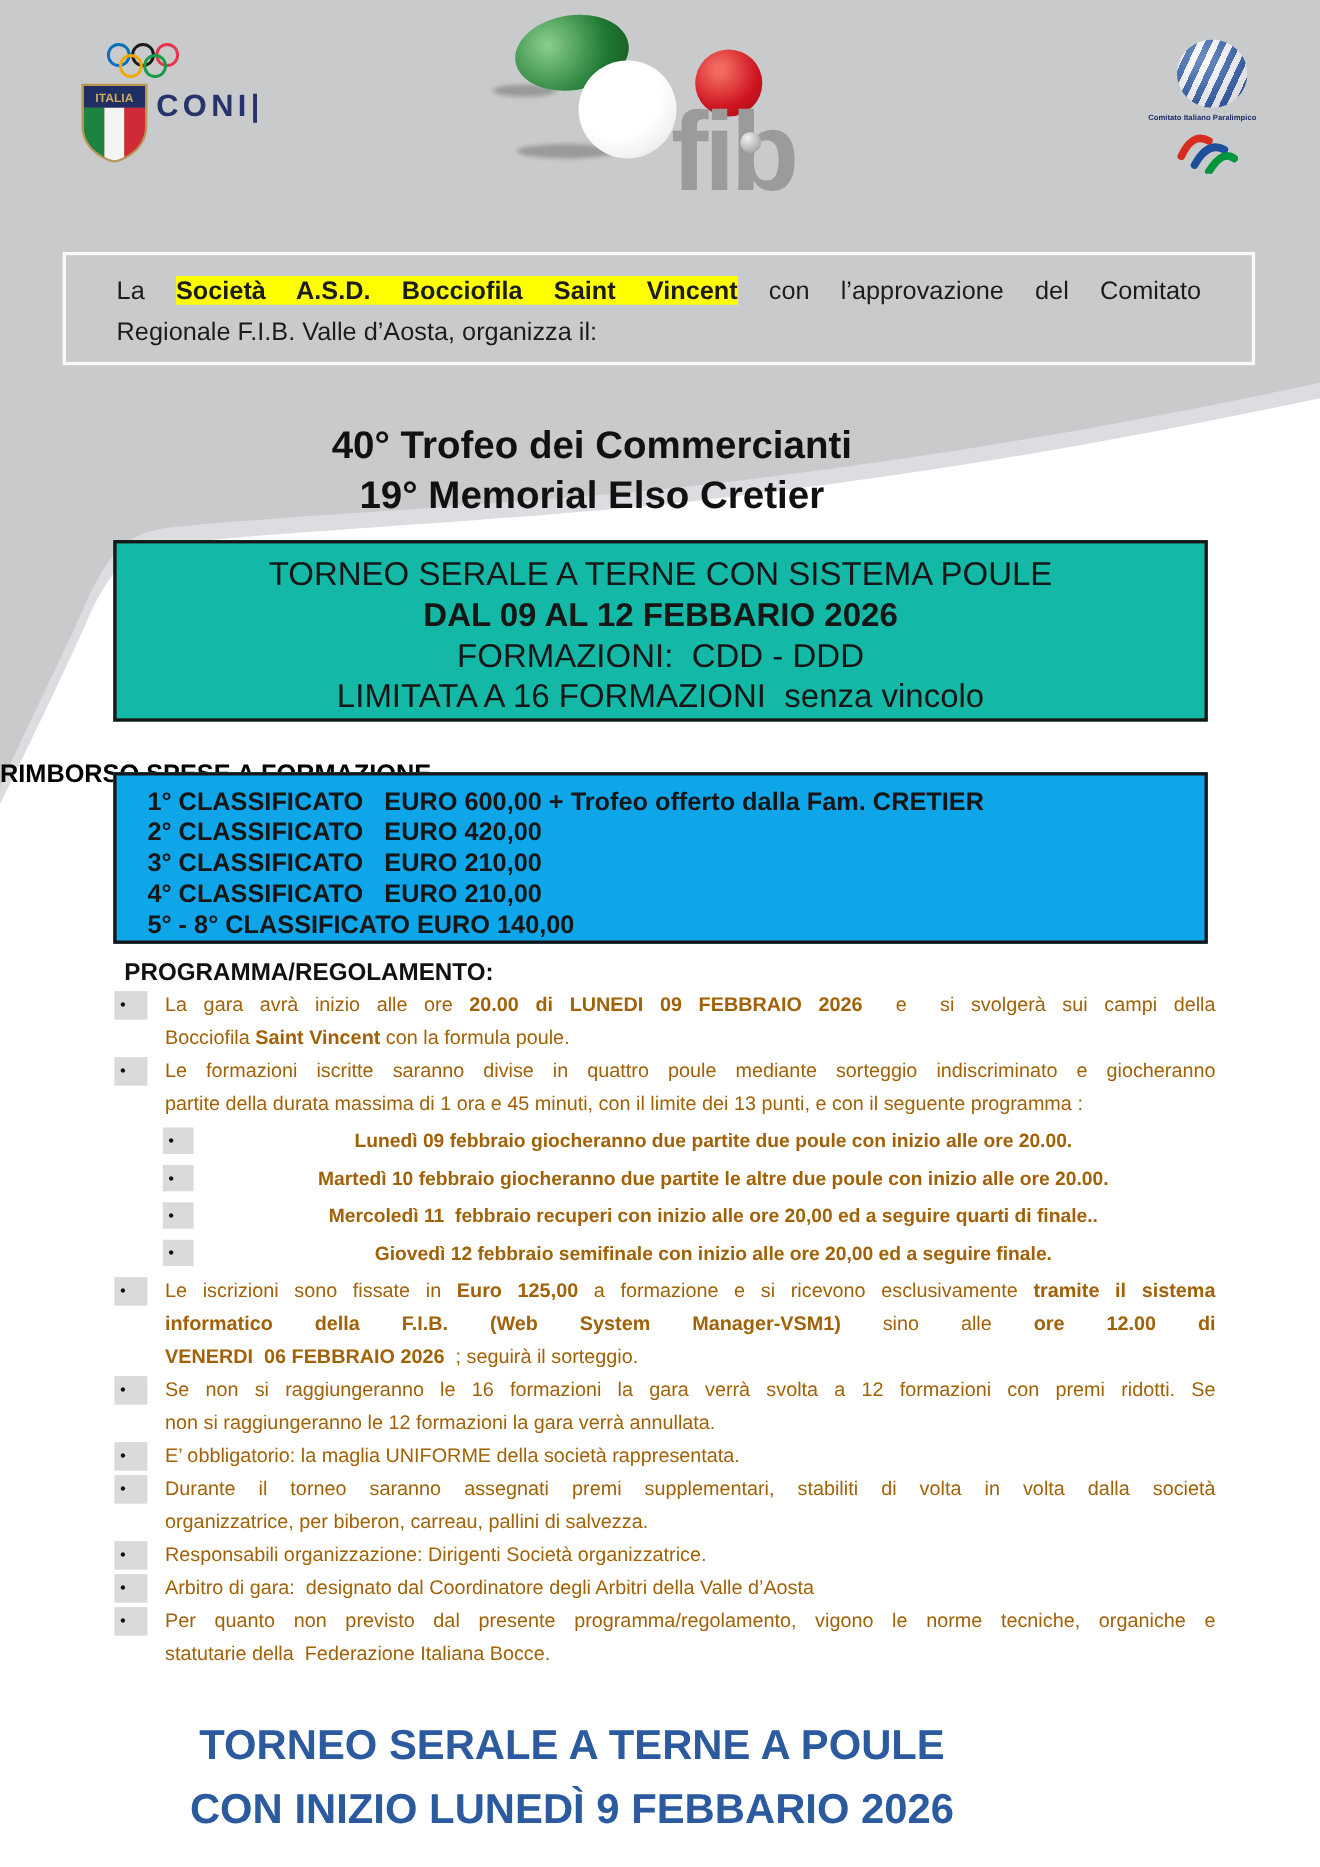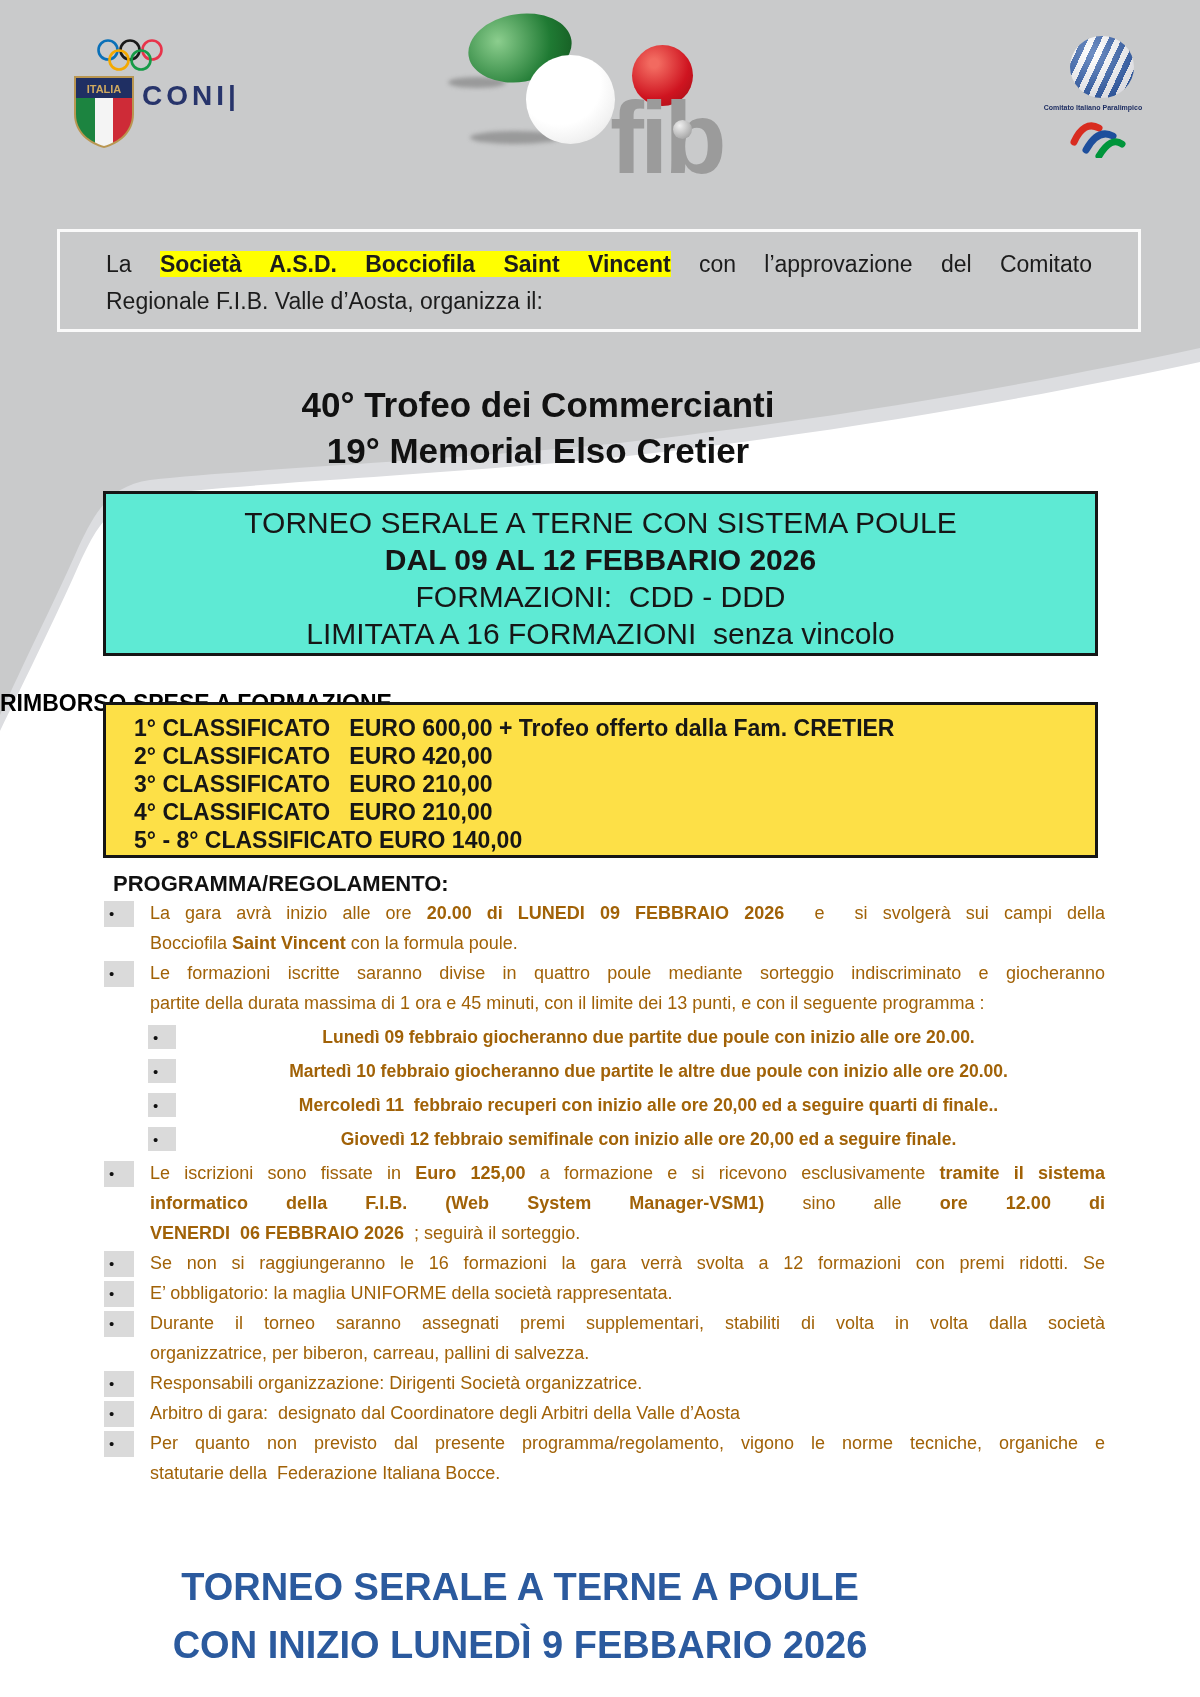--- a/index.html
+++ b/index.html
@@ -54,30 +54,30 @@
   .intro-l1{text-align:justify;text-align-last:justify;white-space:pre-wrap;line-height:37px;}
   .intro-l2{line-height:37px;white-space:pre-wrap;}
   .hl{background:var(--yellow);font-weight:bold;}
 
   
   .title{left:0;top:382px;width:1200px;text-align:center;transform:translateX(-62px);
     font-weight:bold;font-size:35px;line-height:46px;color:#111;}
 
   
   .tbox{left:103px;top:491px;width:995px;height:165px;border:3px solid var(--ink);
-    background:#5eead4;text-align:center;padding-top:10px;}
+    background:#14b8a6;text-align:center;padding-top:10px;}
   .tbox .l{font-size:30px;line-height:37px;white-space:pre;color:var(--ink);}
   .tbox .bold{font-weight:bold;}
 
   .rimborso{left:0;top:690px;width:1200px;font-weight:bold;
     font-size:23px;color:#000000;}
 
   
   .prize-box{left:103px;top:702px;width:995px;height:156px;border:3px solid var(--ink);
-    background:#fde047;padding:9px 0 0 28px;}
+    background:#0ea5e9;padding:9px 0 0 28px;}
   .prize-line{font-weight:bold;font-size:23px;line-height:28px;white-space:pre;color:var(--ink);}
 
   
   .prog-heading{left:113px;top:871px;font-weight:bold;font-size:22px;color:#111;}
   .prog-list{left:104px;top:898px;width:1001px;}
   .item{display:flex;}
   .item.l2{margin:4px 0 4px 44px;}
   .marker{flex:none;width:30px;height:26px;background:var(--marker);margin-top:3px;
     font-size:15px;line-height:25px;padding-left:5px;color:#111;}
   .item.l2 .marker{width:28px;height:24px;}
@@ -220,20 +220,21 @@
       <div class="content">
         <div class="jline"><span>Le iscrizioni sono fissate in </span><span class="b">Euro 125,00</span><span> a formazione e si ricevono esclusivamente </span><span class="b">tramite il sistema</span></div>
         <div class="jline"><span class="b">informatico della F.I.B. (Web System Manager-VSM1)</span><span> sino alle </span><span class="b">ore 12.00 di</span></div>
         <div class="lline"><span class="b">VENERDI  06 FEBBRAIO 2026</span><span>  ; seguirà il sorteggio.</span></div>
       </div>
     </div>
     <div class="item l1">
       <span class="marker">•</span>
       <div class="content">
         <div class="jline"><span>Se non si raggiungeranno le 16 formazioni la gara verrà svolta a 12 formazioni con premi ridotti. Se</span></div>
+        <div class="lline"><span>non si raggiungeranno le 12 formazioni la gara verrà annullata.</span></div>
       </div>
     </div>
     <div class="item l1">
       <span class="marker">•</span>
       <div class="content">
         <div class="lline"><span>E’ obbligatorio: la maglia UNIFORME della società rappresentata.</span></div>
       </div>
     </div>
     <div class="item l1">
       <span class="marker">•</span>

